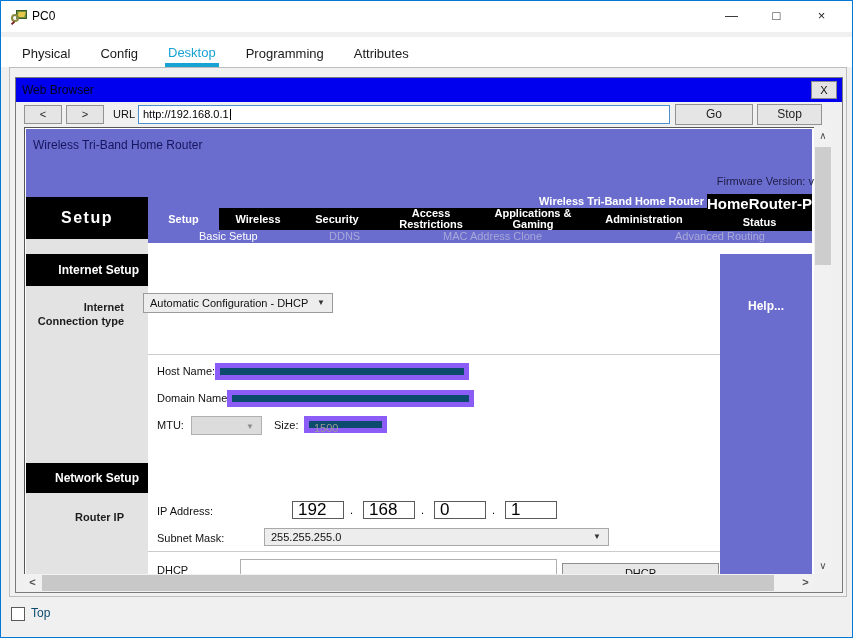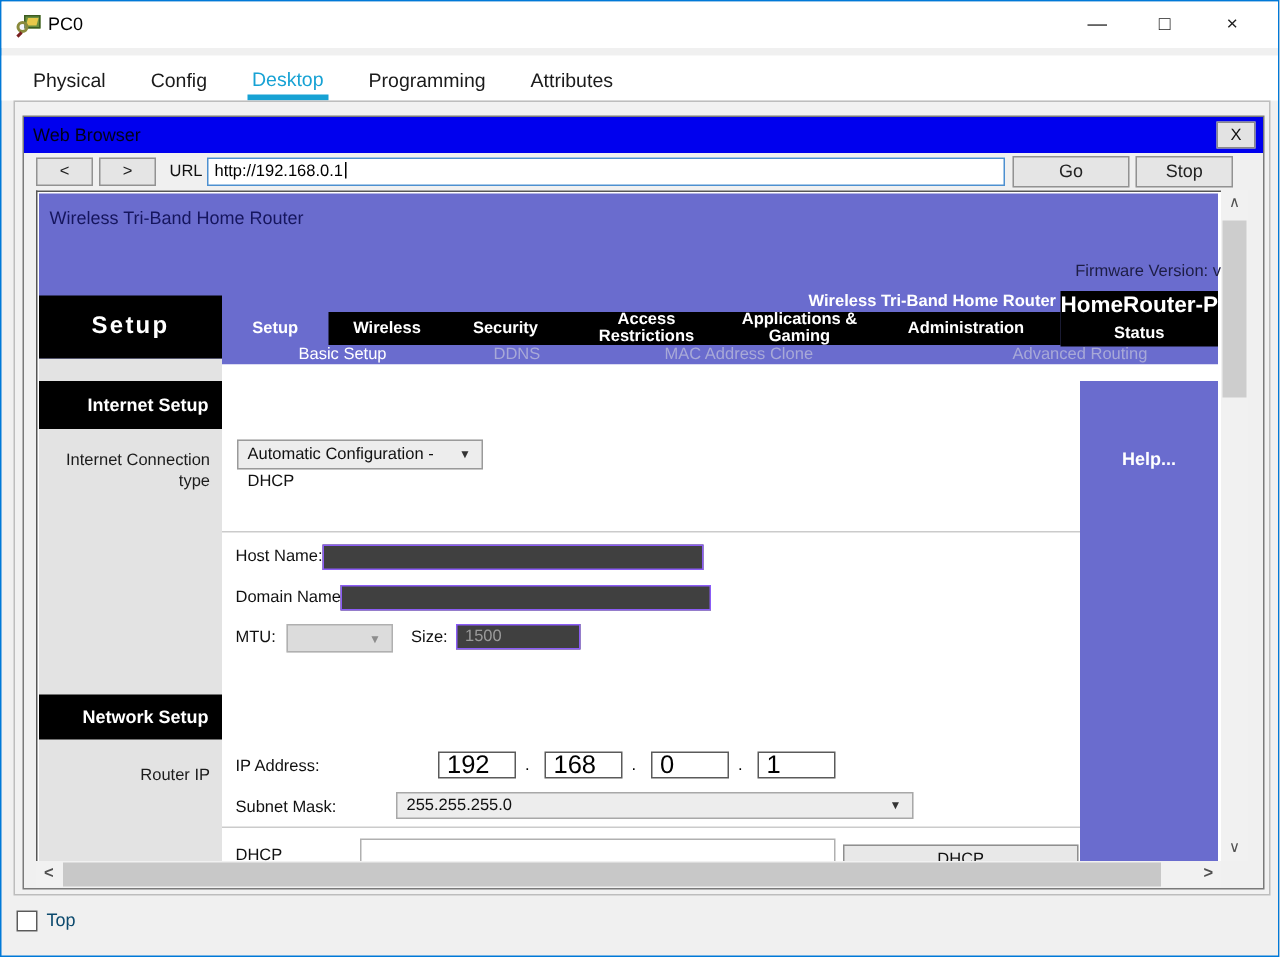--- a/index.html
+++ b/index.html
@@ -62,38 +62,38 @@
   .nav-cell { height:22px; display:flex; align-items:center; justify-content:center; color:#fff; font-weight:bold; font-size:11px; line-height:11px; text-align:center; }
   .nc-1 { width:78px; } .nc-2 { width:80px; } .nc-3 { width:108px; } .nc-4 { width:96px; } .nc-5 { width:126px; }
   .nc-3 span { display:block; width:82px; } .nc-4 span { display:block; width:90px; }
   .subnav-item { top:101px; height:13px; font-size:11px; line-height:13px; color:#a8a9d8; white-space:nowrap; }
   .subnav-item.active { color:#ffffff; }
   #sn-basic { left:173px; } #sn-ddns { left:303px; } #sn-mac { left:417px; } #sn-adv { left:649px; }
 
   .blk-hdr { left:0; width:122px; background:#000; color:#fff; font-weight:bold; font-size:12px; text-align:right; padding-right:9px; }
   #hdr-internet { top:125px; height:32px; line-height:32px; }
   #hdr-network { top:334px; height:30px; line-height:30px; }
-  .side-lbl { left:0; width:122px; padding-right:8px; text-align:right; font-size:11px; line-height:14px; color:#1c1c1c; }
+  .side-lbl { left:0; width:122px; padding-right:24px; text-align:right; font-size:11px; line-height:14px; color:#1c1c1c;font-weight:bold; }
   #lbl-conn { top:171px; } #lbl-opt { top:243px; } #lbl-routerip { top:381px; }
 
   #help-panel { left:694px; top:125px; width:92px; height:320px; text-align:center; }
   #help-label { padding-top:45px; color:#fff; font-weight:bold; font-size:12px; }
 
   .f-lbl { font-size:11px; color:#111; white-space:nowrap; }
   .dropdown { background:#ededed; border:1px solid #9a9a9a; font-size:11px; color:#111; line-height:18px; padding-left:6px; }
   .dd-arrow { position:absolute; right:7px; top:50%; transform:translateY(-50%); font-size:8px; color:#333; }
   .dd-arrow.dim { color:#8d8d8d; }
-  #dd-conn { left:132px; top:164px; width:164px; height:20px; }
+  #dd-conn { left:117px; top:164px; width:190px; height:20px; }
   .divider { left:122px; width:572px; height:1px; background:#cbcbcb; }
   #div1 { top:225px; } #div2 { top:422px; }
   #lbl-host { left:131px; top:236px; } 
   #lbl-domain { left:131px; top:263px; }
   #lbl-mtu { left:131px; top:290px; }
   #lbl-size { left:248px; top:290px; }
-  .inp-dis { background:#404040; border:1px solid #8b5cf6; }
+  .inp-dis { background:#0c4a6e; border:5px solid #8b5cf6; }
   #inp-host { left:189px; top:234px; width:254px; height:17px; }
   #inp-domain { left:201px; top:261px; width:247px; height:17px; }
   #dd-mtu { left:165px; top:287px; width:71px; height:19px; background:#dcdcdc; border:1px solid #b0b0b0; }
   #inp-size { left:278px; top:287px; width:83px; height:17px; font-size:11px; line-height:15px; color:#9a9a9a; padding-left:5px; }
   #lbl-ip { left:131px; top:376px; }
   .octet { top:372px; width:52px; height:18px; background:#fff; border:1px solid #5a5a5a; font-size:17px; line-height:16px; padding-left:5px; color:#000; }
   #oct-0 { left:266px; } #oct-1 { left:337px; } #oct-2 { left:408px; } #oct-3 { left:479px; }
   .oct-dot { top:375px; font-size:11px; color:#000; }
   #dot-0 { left:324px; } #dot-1 { left:395px; } #dot-2 { left:466px; }
   #lbl-subnet { left:131px; top:403px; }

